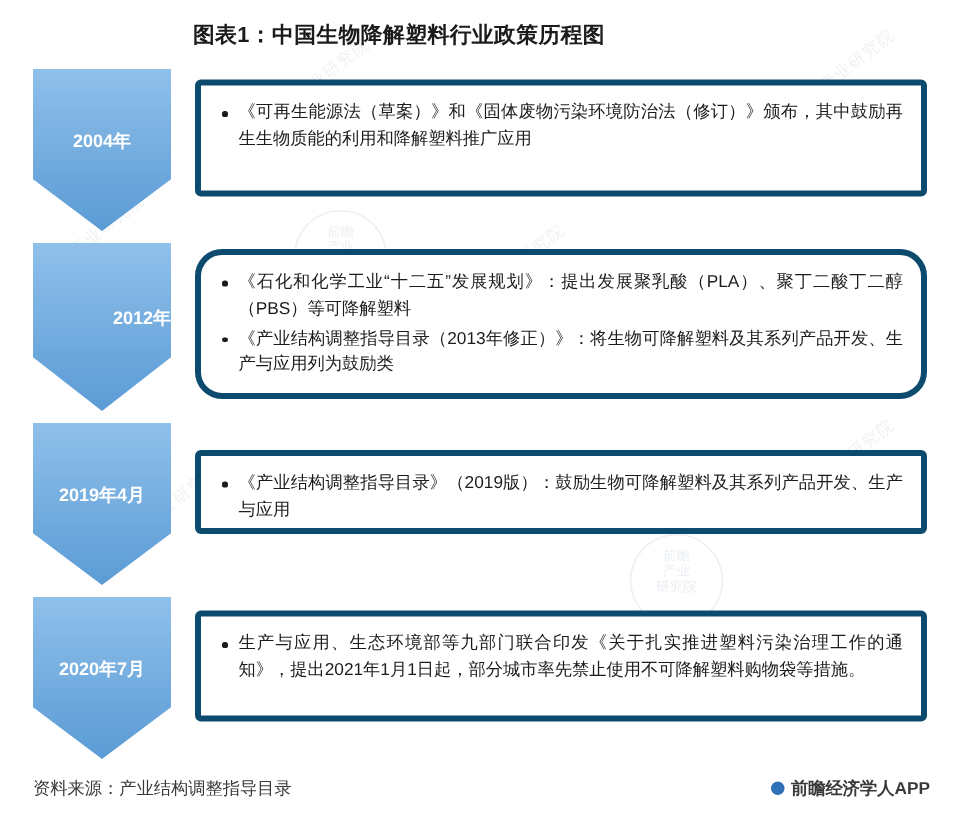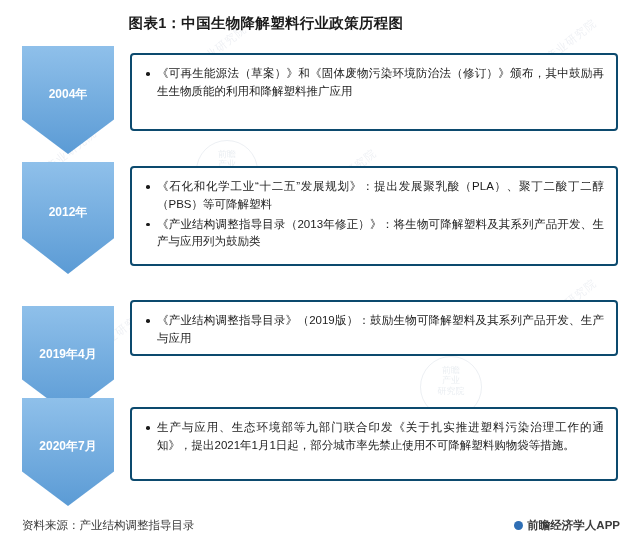--- a/index.html
+++ b/index.html
@@ -91,21 +91,21 @@
   .arrow span {
     display: block;
     margin-top: -12px;
   }
   
   .box {
     position: absolute;
     left: 108px;
     right: 0;
     top: 0;
-    border: 2px solid #0c4a6e;
+    border: 4px solid #0c4a6e;
     border-radius: 4px;
     background: #ffffff;
     box-sizing: border-box;
     padding: 9px 12px 9px 14px;
   }
   .bullet {
     position: relative;
     padding-left: 11px;
     font-size: 11.5px;
     line-height: 1.55;
@@ -170,31 +170,31 @@
     <div class="row" style="top:8px; height:108px;">
       <div class="arrow" style="height:108px;">
         <span>2004年</span>
       </div>
       <div class="box" style="height:78px; top:7px;">
         <div class="bullet">《可再生能源法（草案）》和《固体废物污染环境防治法（修订）》颁布，其中鼓励再生生物质能的利用和降解塑料推广应用</div>
       </div>
     </div>
 
     <div class="row" style="top:124px; height:112px;">
-      <div class="arrow" style="height:112px;">
+      <div class="arrow" style="height:112px;justify-content:flex-end;">
         <span>2012年</span>
       </div>
-      <div class="box" style="height:100px; top:4px;">
+      <div class="box" style="height:100px; top:4px;border-radius:18px;">
         <div class="bullet">《石化和化学工业“十二五”发展规划》：提出发展聚乳酸（PLA）、聚丁二酸丁二醇（PBS）等可降解塑料</div>
         <div class="bullet">《产业结构调整指导目录（2013年修正）》：将生物可降解塑料及其系列产品开发、生产与应用列为鼓励类</div>
       </div>
     </div>
 
     <div class="row" style="top:244px; height:108px;">
-      <div class="arrow" style="height:108px;margin-top:24px;">
+      <div class="arrow" style="height:108px;">
         <span>2019年4月</span>
       </div>
       <div class="box" style="height:56px; top:18px;">
         <div class="bullet">《产业结构调整指导目录》（2019版）：鼓励生物可降解塑料及其系列产品开发、生产与应用</div>
       </div>
     </div>
 
     <div class="row" style="top:360px; height:108px;">
       <div class="arrow" style="height:108px;text-align:right;">
         <span>2020年7月</span>

